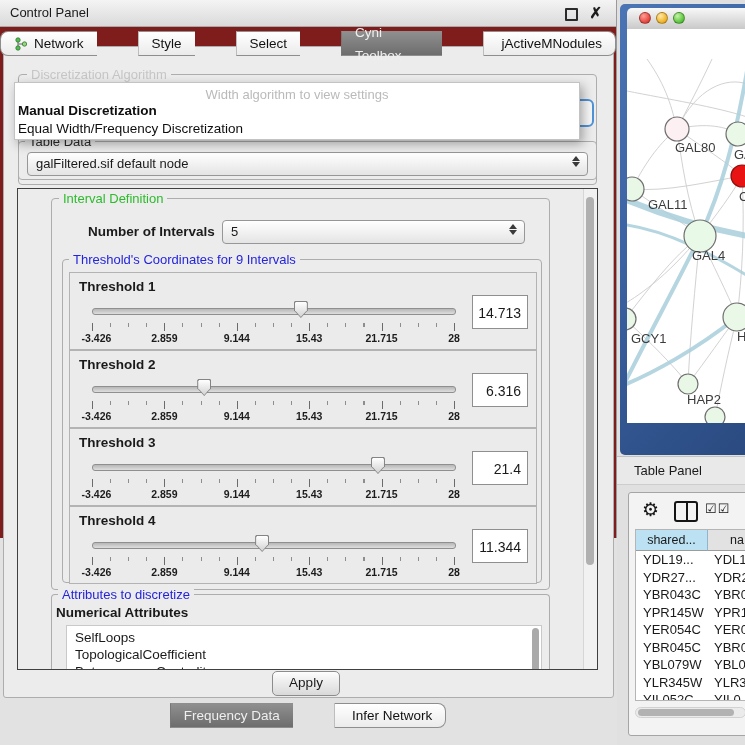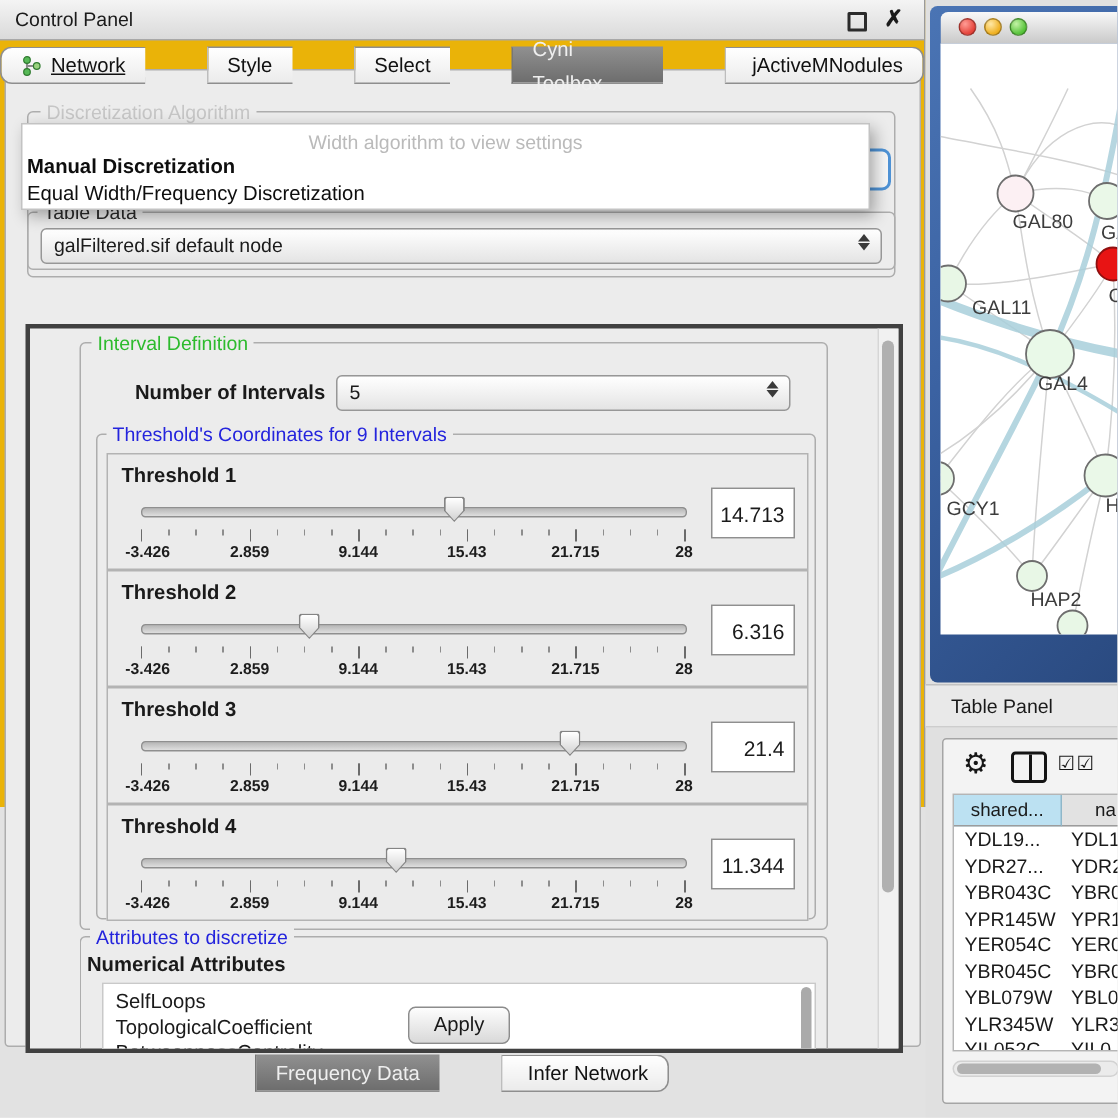--- a/index.html
+++ b/index.html
@@ -1,33 +1,33 @@
 <!DOCTYPE html>
 <html><head>
 <meta charset="utf-8">
 <style>
   html,body{margin:0;padding:0;}
   body{width:745px;height:745px;overflow:hidden;background:#e2e2e2;
        font-family:"Liberation Sans", sans-serif; color:#1a1a1a; position:relative;}
 
   
-  .control-panel{position:absolute;left:0;top:0;width:616px;height:538px;background:#eab308;border-right:1px solid #9a9a9a;}
+  .control-panel{position:absolute;left:0;top:0;width:616px;height:538px;background:#7f1d1d;border-right:1px solid #9a9a9a;}
   .cp-titlebar{position:absolute;left:0;top:0;width:100%;height:26px;background:linear-gradient(#f4f4f4,#dadada);border-bottom:1px solid #a8a8a8;}
   .cp-title{position:absolute;left:10px;top:0;line-height:26px;font-size:13px;color:#1a1a1a;}
   .float-btn{position:absolute;right:38px;top:8px;width:9px;height:9px;border:2px solid #2b2b2b;border-radius:1px;cursor:pointer;}
   .close-btn{position:absolute;right:14px;top:1px;font-size:15px;font-weight:bold;color:#1b1b1b;line-height:24px;cursor:pointer;}
 
   
   .tab-row{position:absolute;left:0;width:616px;display:flex;justify-content:center;z-index:6;}
   .tab-row.top{top:31px;}
   .tab-row.bottom{top:703px;}
   .tab{height:23px;line-height:23px;padding:0 13px;font-size:13.5px;background:linear-gradient(#ffffff,#ebebeb);
        border-top:1px solid #8e8e8e;border-bottom:1px solid #8e8e8e;color:#111;cursor:pointer;display:flex;align-items:center;gap:6px;}
   .tab + .tab{border-left:1px solid #bdbdbd;margin-left:41px;}
-  .tab.first{border-left:1px solid #8e8e8e;border-radius:8px 0 0 8px;text-decoration:underline;}
+  .tab.first{border-left:1px solid #8e8e8e;border-radius:8px 0 0 8px;}
   .tab.last{border-right:1px solid #8e8e8e;border-radius:0 8px 8px 0;padding-left:17px;}
   .tab.selected{background:linear-gradient(#8f8f8f,#6d6d6d);color:#efefef;border-left:1px solid #777;}
 
   .content-panel{position:absolute;left:3px;top:46px;width:609px;height:650px;border:1px solid #adadad;border-radius:3px;background:#ececec;}
 
   
   .group{position:absolute;border:1px solid #adadad;border-radius:4px;}
   .group-title{position:absolute;top:-8px;background:#ececec;padding:0 4px;font-size:13px;line-height:15px;white-space:nowrap;}
   .t-green{color:#2dbb2d;}
   .t-blue{color:#2424dd;}
@@ -45,21 +45,21 @@
   
   .popup{position:absolute;left:14px;top:82px;width:564px;height:56px;background:#fff;border:1px solid #c3c3c3;
          box-shadow:3px 4px 10px rgba(0,0,0,.32);z-index:10;}
   .popup-placeholder{position:absolute;left:0;top:4px;width:100%;text-align:center;color:#bababa;font-size:13px;}
   .popup-opt{position:absolute;left:3px;font-size:13.5px;color:#0e0e0e;white-space:nowrap;cursor:pointer;}
   .popup-opt.hl{font-weight:bold;top:20px;}
   .popup-opt.norm{top:38px;}
   .algo-combo-stub{position:absolute;left:566px;top:99px;width:24px;height:24px;border:2px solid #4f93d6;border-radius:6px;background:#f7f7f7;z-index:4;}
 
   
-  .viewport{position:absolute;left:17px;top:188px;width:579px;height:480px;border:3px solid #404040;overflow:hidden;background:#ececec;margin-top:28px;}
+  .viewport{position:absolute;left:17px;top:188px;width:579px;height:480px;border:1px solid #404040;overflow:hidden;background:#ececec;}
   .vscroll{position:absolute;right:0;top:0;width:13px;height:100%;background:#f1f1f1;border-left:1px solid #d6d6d6;}
   .vscroll .thumb{position:absolute;left:2px;top:8px;width:8px;height:368px;background:#b0b0b0;border-radius:5px;}
 
   
   .thr-box{position:absolute;left:6px;width:466px;height:76px;border:1px solid #b3b3b3;background:#ebebeb;}
   .thr-label{position:absolute;left:9px;top:6px;font-weight:bold;font-size:13.5px;}
   .slider{position:absolute;left:22px;top:28px;width:362px;height:42px;}
   .track{position:absolute;left:0;top:7px;width:100%;height:5px;border:1px solid #8f8f8f;border-radius:3px;background:linear-gradient(#b7b7b7,#dedede);}
   .thumb-outer{position:absolute;top:0;width:14px;height:17px;margin-left:-7px;background:#848484;
         clip-path:polygon(8% 0,92% 0,100% 8%,100% 55%,50% 100%,0 55%,0 8%);cursor:pointer;}

